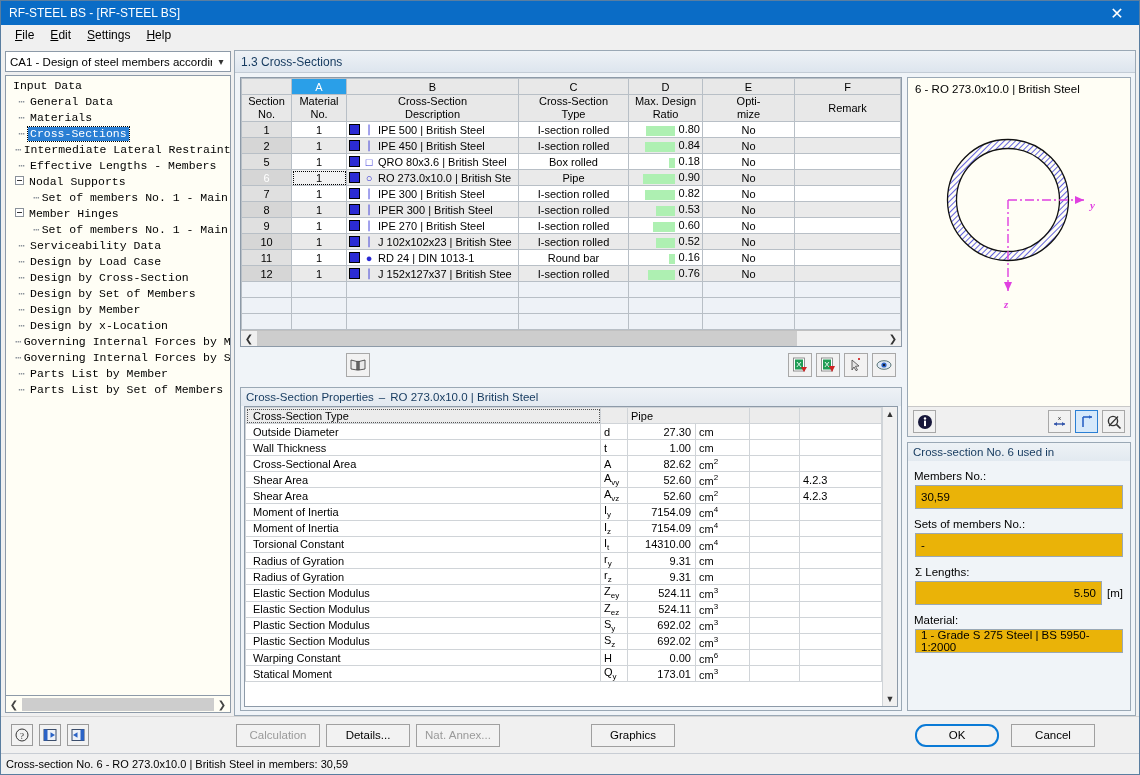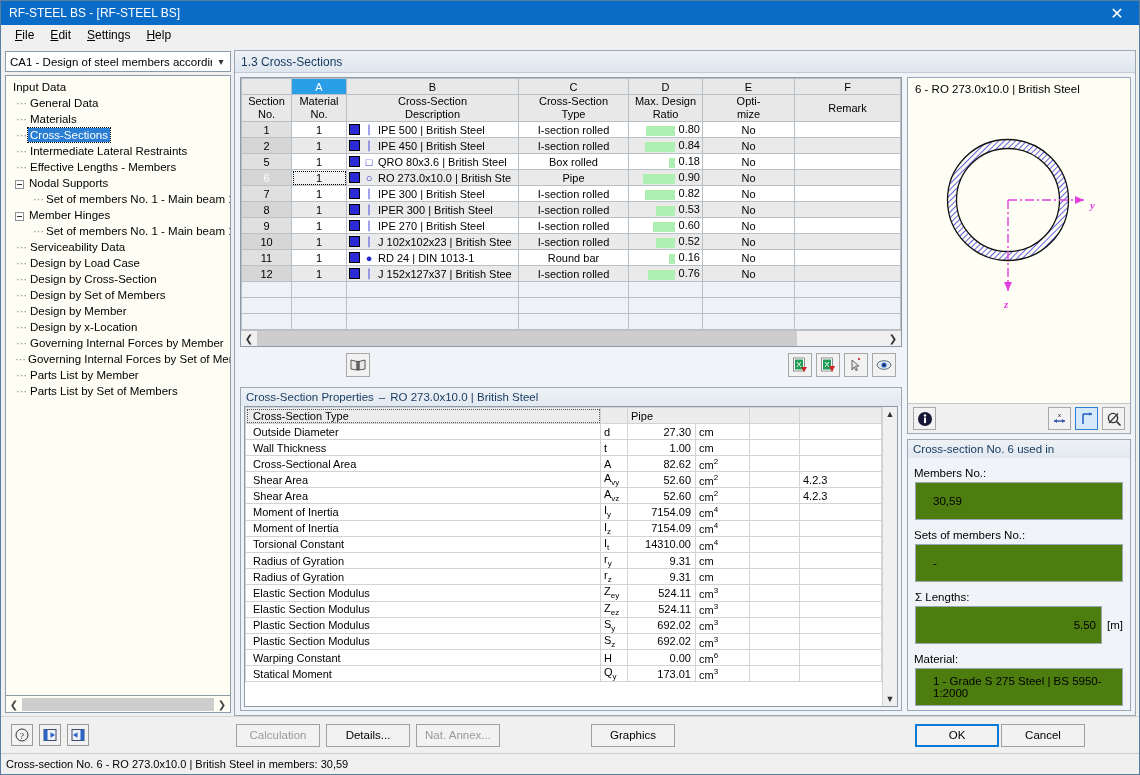--- a/index.html
+++ b/index.html
@@ -80,23 +80,24 @@
     flex: 1;
     margin-top: 3px;
     background: #fffef5;
     border: 1px solid #8d9aa8;
     overflow: hidden;
     position: relative;
     padding: 3px 0 0 3px;
   }
   .treerow {
     height: 16px;
-    display: flex; align-items: center;
+    display: flex; align-items: flex-start;
     white-space: nowrap;
     font-size: 11.5px;
+    font-family: Liberation Mono, monospace;
   }
   .treerow .lbl { padding: 0 2px; line-height: 14px; }
   .treerow.sel .lbl {
     background: #2a7fd4; color: #fff;
     outline: 1px dotted #000;
   }
   .ind0 { padding-left: 2px; }
   .ind1 { padding-left: 6px; }
   .ind2 { padding-left: 24px; }
   .dash {
@@ -290,23 +291,23 @@
     display: flex; flex-direction: column;
     padding-bottom: 4px;
   }
   .usedhdr {
     height: 18px; display: flex; align-items: center;
     padding-left: 5px; font-size: 11.5px; color: #14395e;
     background: linear-gradient(to bottom,#eef2f6,#e2e9f0);
   }
   .fld-label { font-size: 11.5px; padding: 9px 0 3px 6px; }
   .ro-field {
-    margin: 0 7px; height: 38px; background: #4d7c0f;
+    margin: 0 7px; height: 24px; background: #eab308;
     border: 1px solid #9aa8b5;
-    display: flex; align-items: center; padding-left: 17px;
+    display: flex; align-items: center; padding-left: 5px;
     font-size: 11.5px;
   }
   .ro-field.num { justify-content: flex-end; padding-right: 5px; }
   .tworow { display: flex; padding: 0 7px; }
   .tworow .grp { flex: 1; }
   .tworow .lab { font-size: 11.5px; padding: 9px 0 3px 0; }
   .fldunit { display: flex; align-items: center; gap: 5px; }
   .fldunit .ro-field { margin: 0; flex: 1; }
   .fldunit .u { font-size: 11.5px; }
   
@@ -993,24 +994,24 @@
       </div>
       <div style="position:absolute; left:325px;" class="pbtn">
         <span>Details...</span>
       </div>
       <div style="position:absolute; left:415px;" class="pbtn dis">
         <span>Nat. Annex...</span>
       </div>
       <div style="position:absolute; left:590px;" class="pbtn">
         <span>Graphics</span>
       </div>
-      <div style="position:absolute; right:140px; width:70px;" class="pbtn default">
+      <div style="position:absolute; right:140px; width:70px;border-radius:11px;" class="pbtn default">
         <span>OK</span>
       </div>
-      <div style="position:absolute; right:54px; width:74px;" class="pbtn">
+      <div style="position:absolute; right:44px; width:74px;" class="pbtn">
         <span>Cancel</span>
       </div>
     </div>
     <div class="statusbar">
       <span>Cross-section No. 6 - RO 273.0x10.0 | British Steel in members: 30,59</span>
     </div>
   </div>
 </div>
 
 </body></html>

